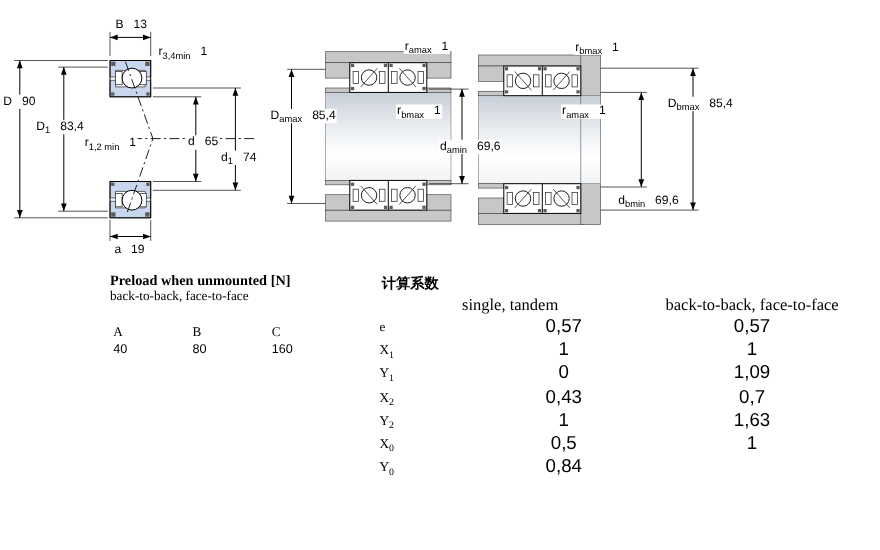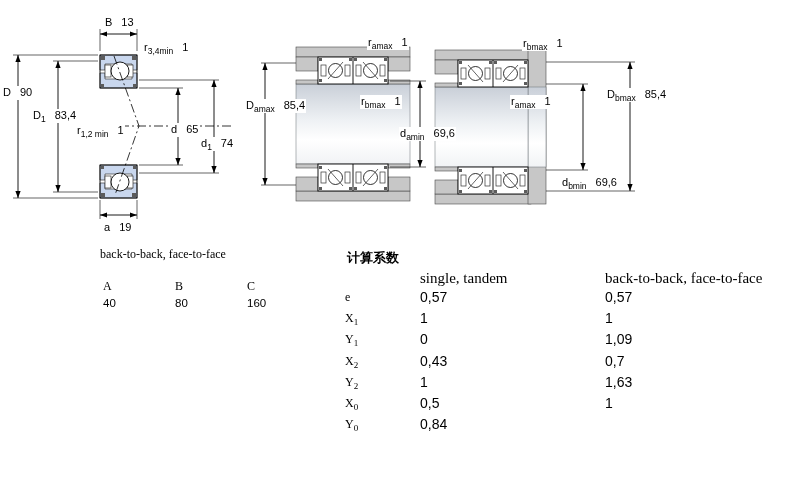--- a/index.html
+++ b/index.html
@@ -28,21 +28,21 @@
   .pl-grid{display:grid;grid-template-columns:72px 72px 72px;margin-top:16px;}
   .pl-head{font-family:"Liberation Serif",serif;font-size:12px;line-height:17px;padding-left:3px;}
   .pl-val{font-size:11.5px;line-height:17px;padding-left:3px;}
   #calc-title{position:absolute;left:347px;top:249px;font-size:13px;font-weight:bold;
               font-family:"DejaVu Sans",sans-serif;}
   #calc-table{position:absolute;left:345px;top:267px;display:grid;
               grid-template-columns:75px 185px auto;}
   .ct-head{font-family:"Liberation Serif",serif;font-size:15px;line-height:22px;}
   .ct-sym{font-family:"Liberation Serif",serif;font-size:12px;line-height:16.8px;}
   .ct-sym sub{font-size:9px;}
-  .ct-val{font-size:14px;line-height:16.8px;}
+  .ct-val{font-size:17px;line-height:16.8px;text-align:center;}
 </style>
 </head>
 <body>
 
 <div id="screen">
 
   <svg width="800" height="245" viewBox="0 0 800 245">
     <defs>
       <linearGradient id="shaftGrad" x1="0" y1="0" x2="0" y2="1">
         <stop offset="0" stop-color="#c9cfd8"></stop>
@@ -280,20 +280,21 @@
     <span>r</span><sub>amax</sub><span class="val">1</span>
   </div>
   <div class="dim-label" style="left:561px;top:152px;margin-top:24px;">
     <span>d</span><sub>bmin</sub><span class="val">69,6</span>
   </div>
   <div class="dim-label" style="left:606px;top:88px;">
     <span>D</span><sub>bmax</sub><span class="val">85,4</span>
   </div>
 
   <div id="preload-block">
+    <div class="pl-title">Preload when unmounted [N]</div>
     <div class="pl-sub">back-to-back, face-to-face</div>
     <div class="pl-grid">
       <div class="pl-head">A</div>
       <div class="pl-head">B</div>
       <div class="pl-head">C</div>
       <div class="pl-val">40</div>
       <div class="pl-val">80</div>
       <div class="pl-val">160</div>
     </div>
   </div>

